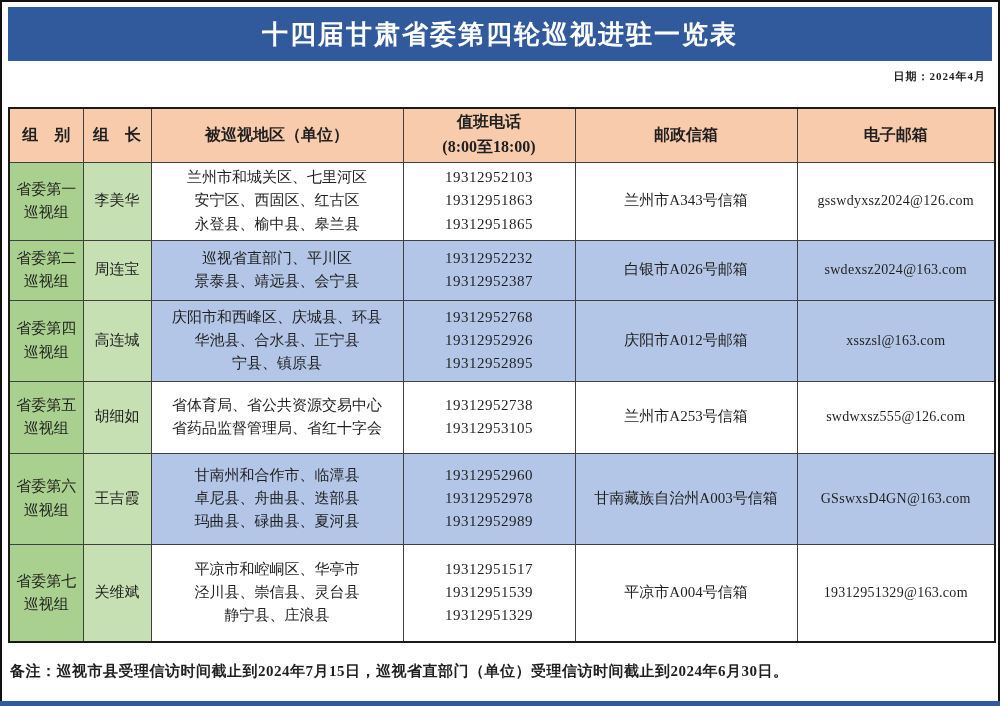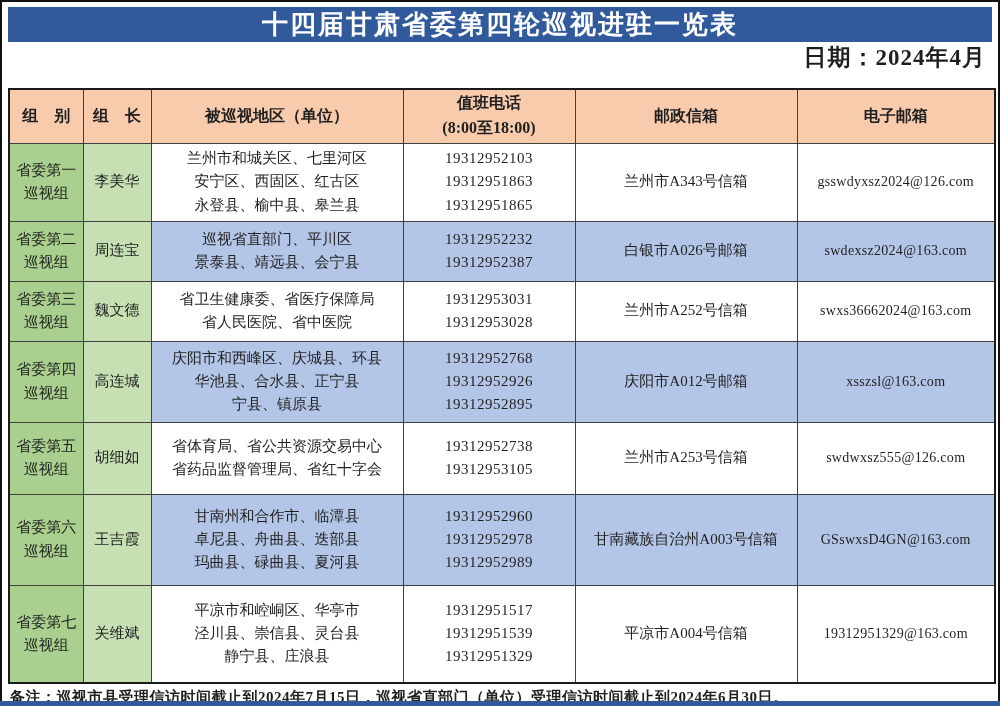--- a/index.html
+++ b/index.html
@@ -19,21 +19,21 @@
     height: 54px;
     background: var(--title-bar, #305A9C);
     color: #ffffff;
     display: flex; align-items: center; justify-content: center;
     font-size: 26px; font-weight: bold; letter-spacing: 2px;
   }
 
   .date-row {
     height: 30px;
     display: flex; align-items: center; justify-content: flex-end;
-    font-size: 23px; font-weight: bold; letter-spacing: 1px;
+    font-size: 11px; font-weight: bold; letter-spacing: 1px;
     padding-right: 6px;
   }
 
   table.roster {
     width: 986px;
     border-collapse: collapse;
     table-layout: fixed;
     margin-top: 16px;
   }
   table.roster { border: 2px solid #1a1a1a; }
@@ -125,31 +125,20 @@
         <td class="c-group">省委第二
 巡视组</td>
         <td class="c-leader">周连宝</td>
         <td class="c-regions">巡视省直部门、平川区
 景泰县、靖远县、会宁县</td>
         <td class="c-phones">19312952232
 19312952387</td>
         <td class="c-postal">白银市A026号邮箱</td>
         <td class="c-email">swdexsz2024@163.com</td>
       </tr>
-      <tr style="height:60px">
-        <td class="c-group">省委第三
-巡视组</td>
-        <td class="c-leader">魏文德</td>
-        <td class="c-regions">省卫生健康委、省医疗保障局
-省人民医院、省中医院</td>
-        <td class="c-phones">19312953031
-19312953028</td>
-        <td class="c-postal">兰州市A252号信箱</td>
-        <td class="c-email">swxs36662024@163.com</td>
-      </tr>
       <tr class="shaded" style="height:81px">
         <td class="c-group">省委第四
 巡视组</td>
         <td class="c-leader">高连城</td>
         <td class="c-regions">庆阳市和西峰区、庆城县、环县
 华池县、合水县、正宁县
 宁县、镇原县</td>
         <td class="c-phones">19312952768
 19312952926
 19312952895</td>

